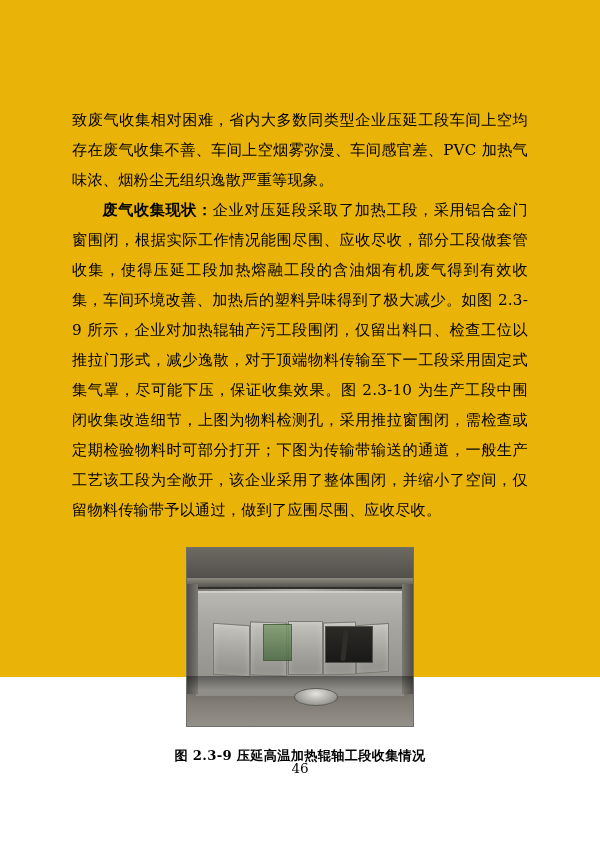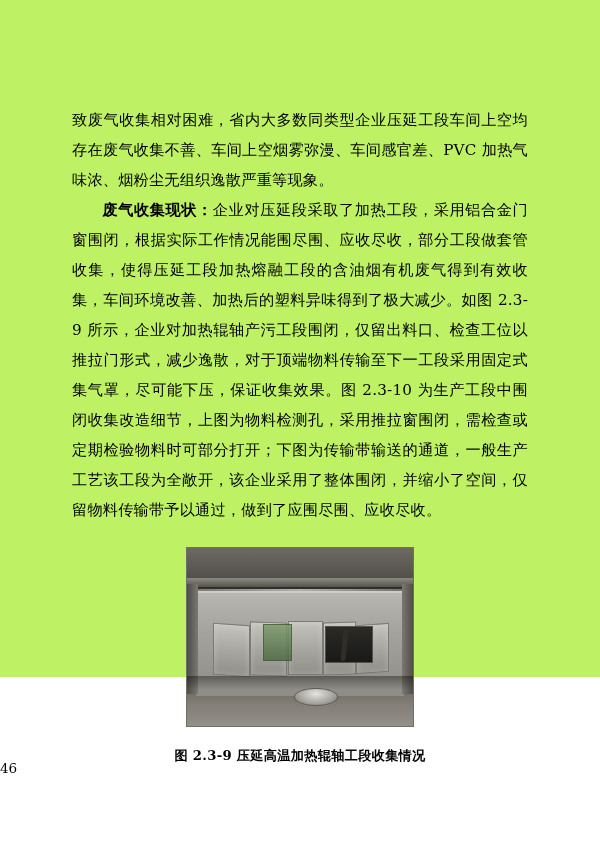--- a/index.html
+++ b/index.html
@@ -12,21 +12,21 @@
     height: 848px;
     font-family: "Liberation Serif", "DejaVu Serif", serif;
     color: #000;
     position: relative;
     overflow: hidden;
   }
   .page {
     position: relative;
     width: 600px;
     height: 677px;
-    background: #bef264;
+    background: #eab308;
     box-sizing: border-box;
     padding: 8px;
   }
   .content {
     position: absolute;
     left: 72px;
     top: 105px;
     width: 456px;
   }
   p.para {
@@ -134,21 +134,21 @@
     font-size: 13.2px;
     font-weight: bold;
     font-family: "DejaVu Serif", "Liberation Serif", serif;
     letter-spacing: 0.3px;
   }
   .page-number {
     position: absolute;
     left: 0;
     width: 100%;
     top: 760px;
-    text-align: left;
+    text-align: center;
     font-size: 13.5px;
     font-family: "DejaVu Serif", "Liberation Serif", serif;
   }
 </style>
 </head>
 <body>
 
 <div class="page">
 
   <div class="content">

